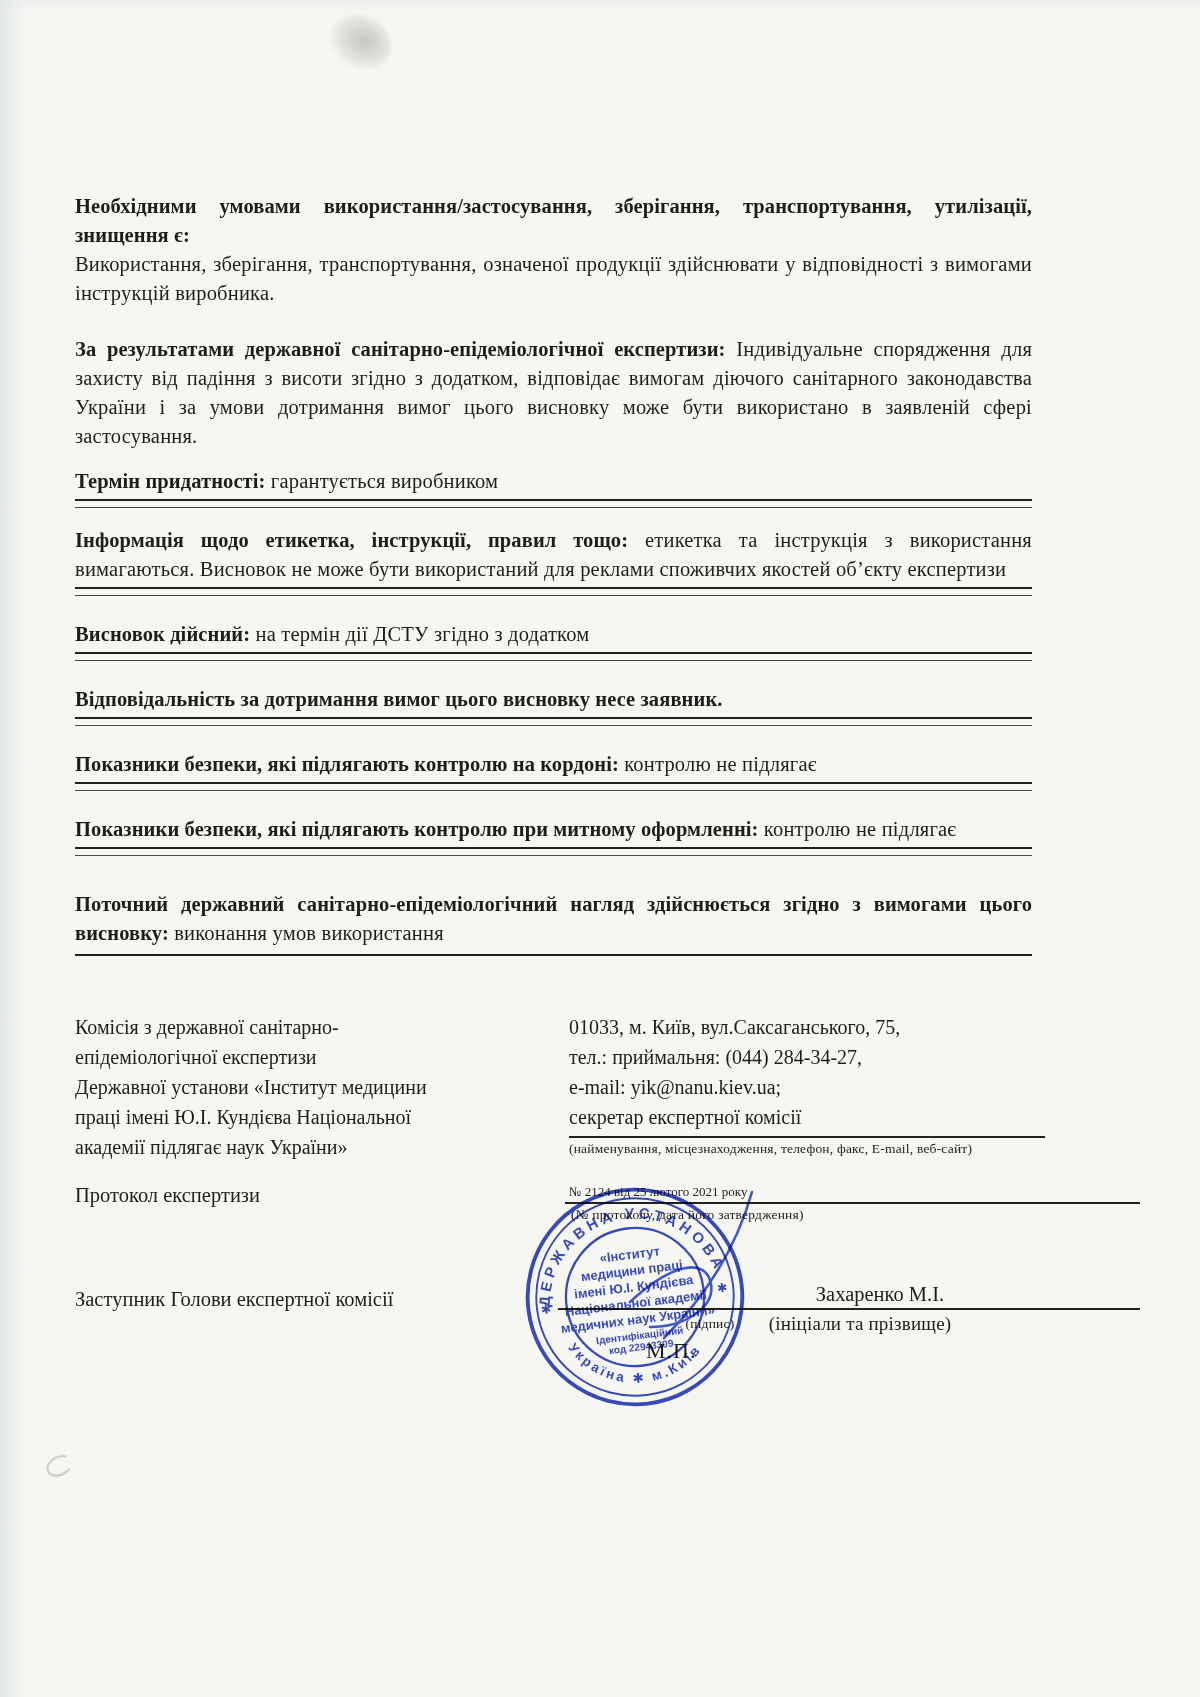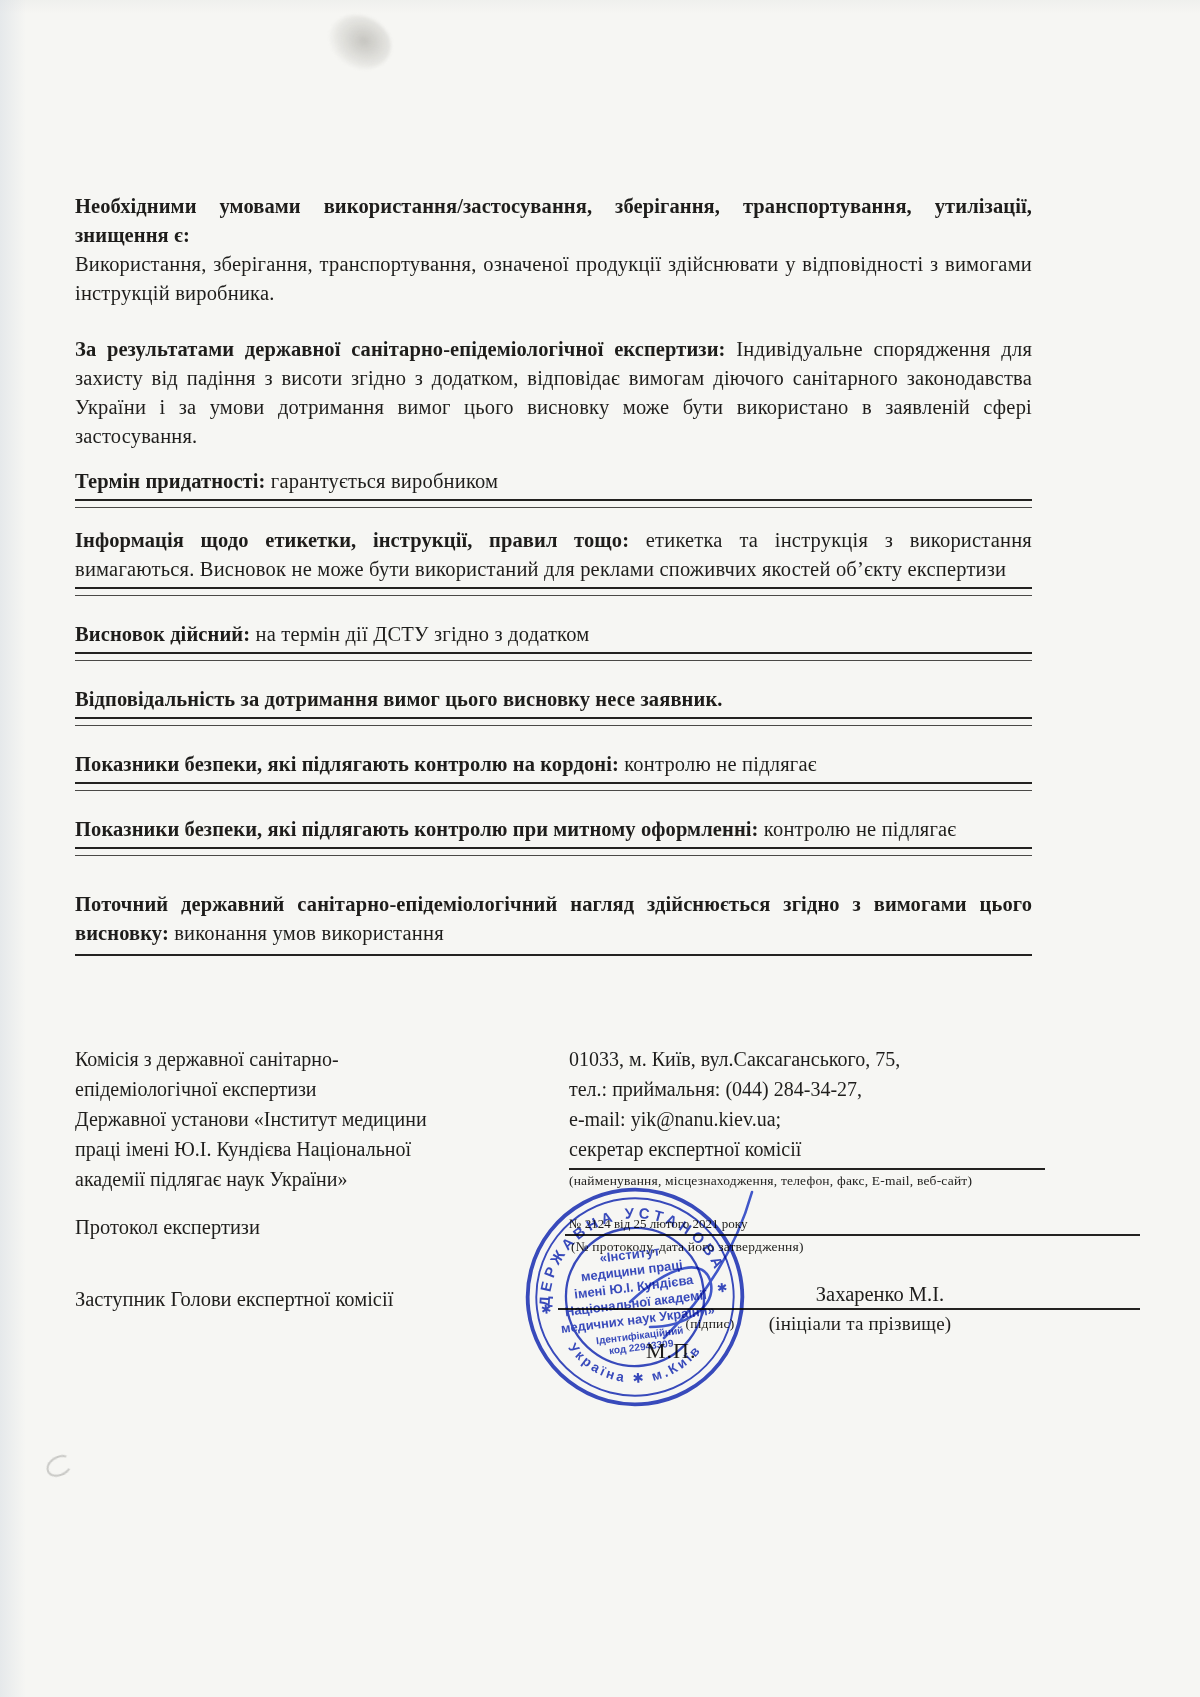--- a/index.html
+++ b/index.html
@@ -23,21 +23,21 @@
     letter-spacing:.2px;
   }
   .para b { letter-spacing:.1px; }
   .sec { margin-top:24px; }
   .rule { margin-top:3px; height:9px;
     border-top:2.4px solid #232220;
     border-bottom:1.4px solid rgba(35,34,32,.82);
   }
   .rule.single { height:0; border-bottom:none; border-top:2.8px solid #232220; margin-top:6px; }
   
-  .bottom { position:absolute; left:75px; top:1012px; width:1065px;margin-top:32px; }
+  .bottom { position:absolute; left:75px; top:1012px; width:1065px; }
   .columns { display:flex; }
   .col-left { width:490px; font-size:20px; line-height:30px; }
   .col-right { width:480px; font-size:20px; line-height:30px; padding-left:4px; }
   .col-left span, .col-right span { display:block; white-space:nowrap; }
   .u-line { border-top:2px solid #232220; margin-top:4px; }
   .caption { font-size:13.5px; line-height:18px; letter-spacing:.2px; margin-top:2px; }
   .proto-row { display:flex; margin-top:22px; }
   .proto-label { width:490px; font-size:20.5px; }
   .proto-right { width:575px; }
   .proto-value { font-size:13px; padding-left:4px; white-space:nowrap; }
@@ -71,21 +71,21 @@
   <div class="content">
 
     <p class="para"><b>Необхідними умовами використання/застосування, зберігання, транспортування, утилізації, знищення є:</b></p>
     <p class="para">Використання, зберігання, транспортування, означеної продукції здійснювати у відповідності з вимогами інструкцій виробника.</p>
 
     <p class="para sec" style="margin-top:27px"><b>За результатами державної санітарно-епідеміологічної експертизи:</b> <span>Індивідуальне спорядження для захисту від падіння з висоти згідно з додатком, відповідає вимогам діючого санітарного законодавства України і за умови дотримання вимог цього висновку може бути використано в заявленій сфері застосування.</span></p>
 
     <p class="para sec" style="margin-top:16px"><b>Термін придатності:</b> <span>гарантується виробником</span></p>
     <div class="rule"></div>
 
-    <p class="para sec" style="margin-top:18px"><b>Інформація щодо етикетки, інструкції, правил тощо:</b> <span>етикетка та інструкція з використання вимагаються. Висновок не може бути використаний для реклами споживчих якостей об’єкту експертизи</span></p>
+    <p class="para sec" style="margin-top:18px"><b>Інформація щодо етикетка, інструкції, правил тощо:</b> <span>етикетка та інструкція з використання вимагаються. Висновок не може бути використаний для реклами споживчих якостей об’єкту експертизи</span></p>
     <div class="rule"></div>
 
     <p class="para sec"><b>Висновок дійсний:</b> <span>на термін дії ДСТУ згідно з додатком</span></p>
     <div class="rule"></div>
 
     <p class="para sec"><b>Відповідальність за дотримання вимог цього висновку несе заявник.</b></p>
     <div class="rule"></div>
 
     <p class="para sec"><b>Показники безпеки, які підлягають контролю на кордоні:</b> <span>контролю не підлягає</span></p>
     <div class="rule"></div>

